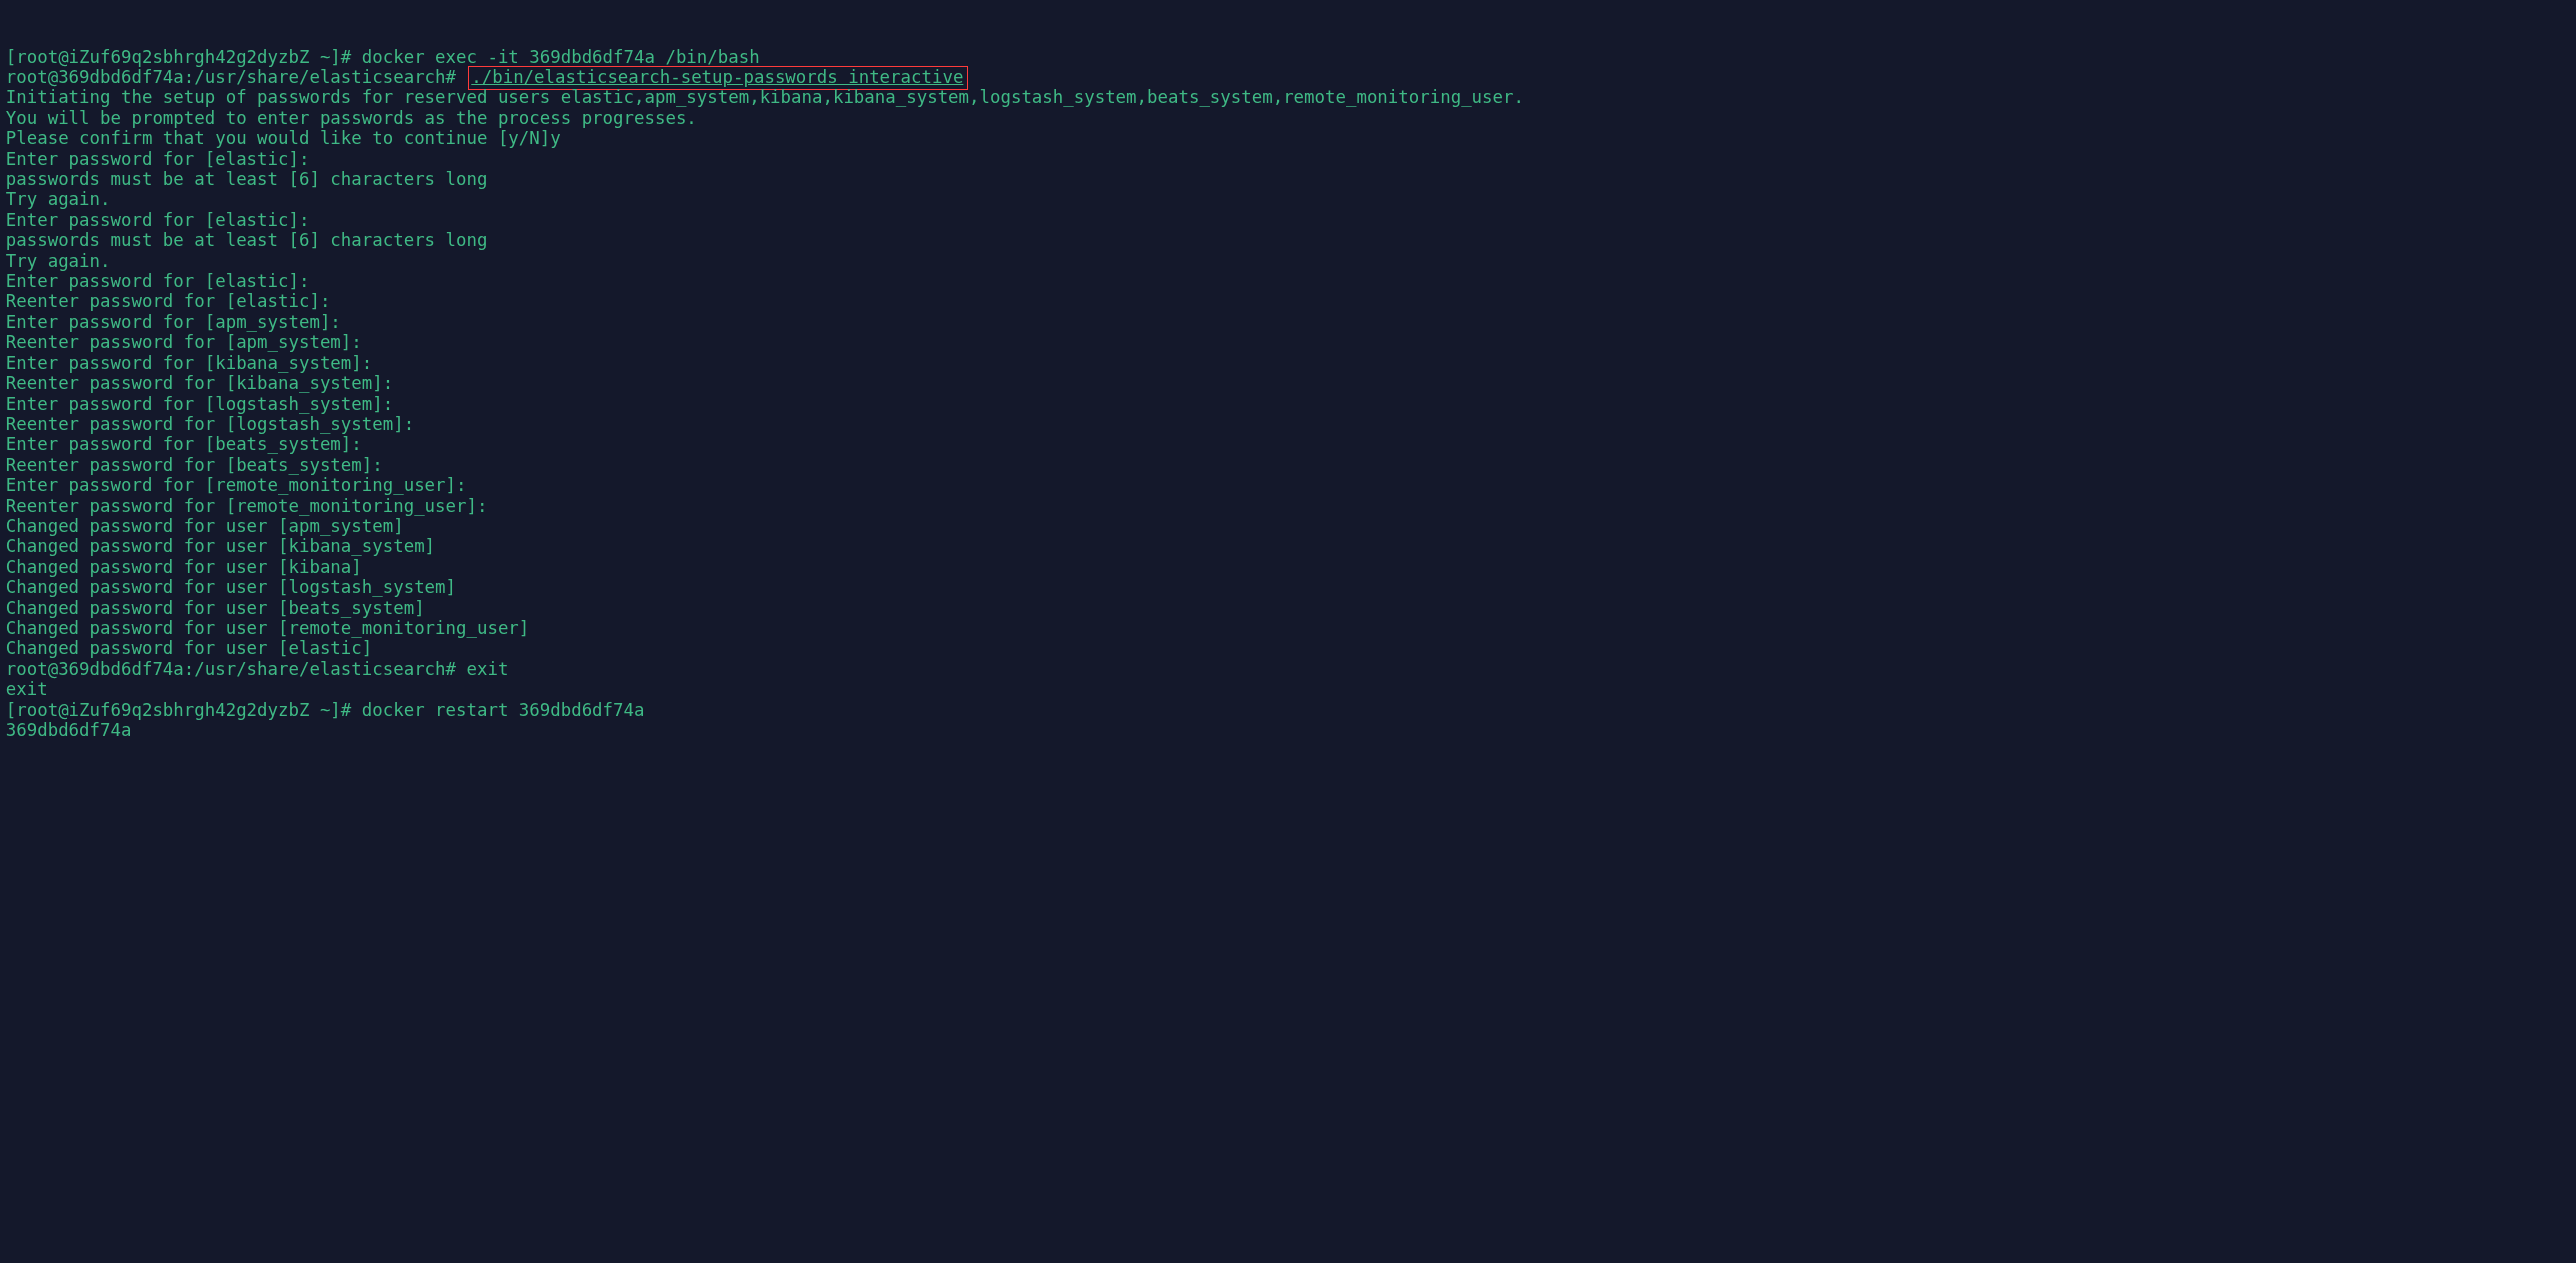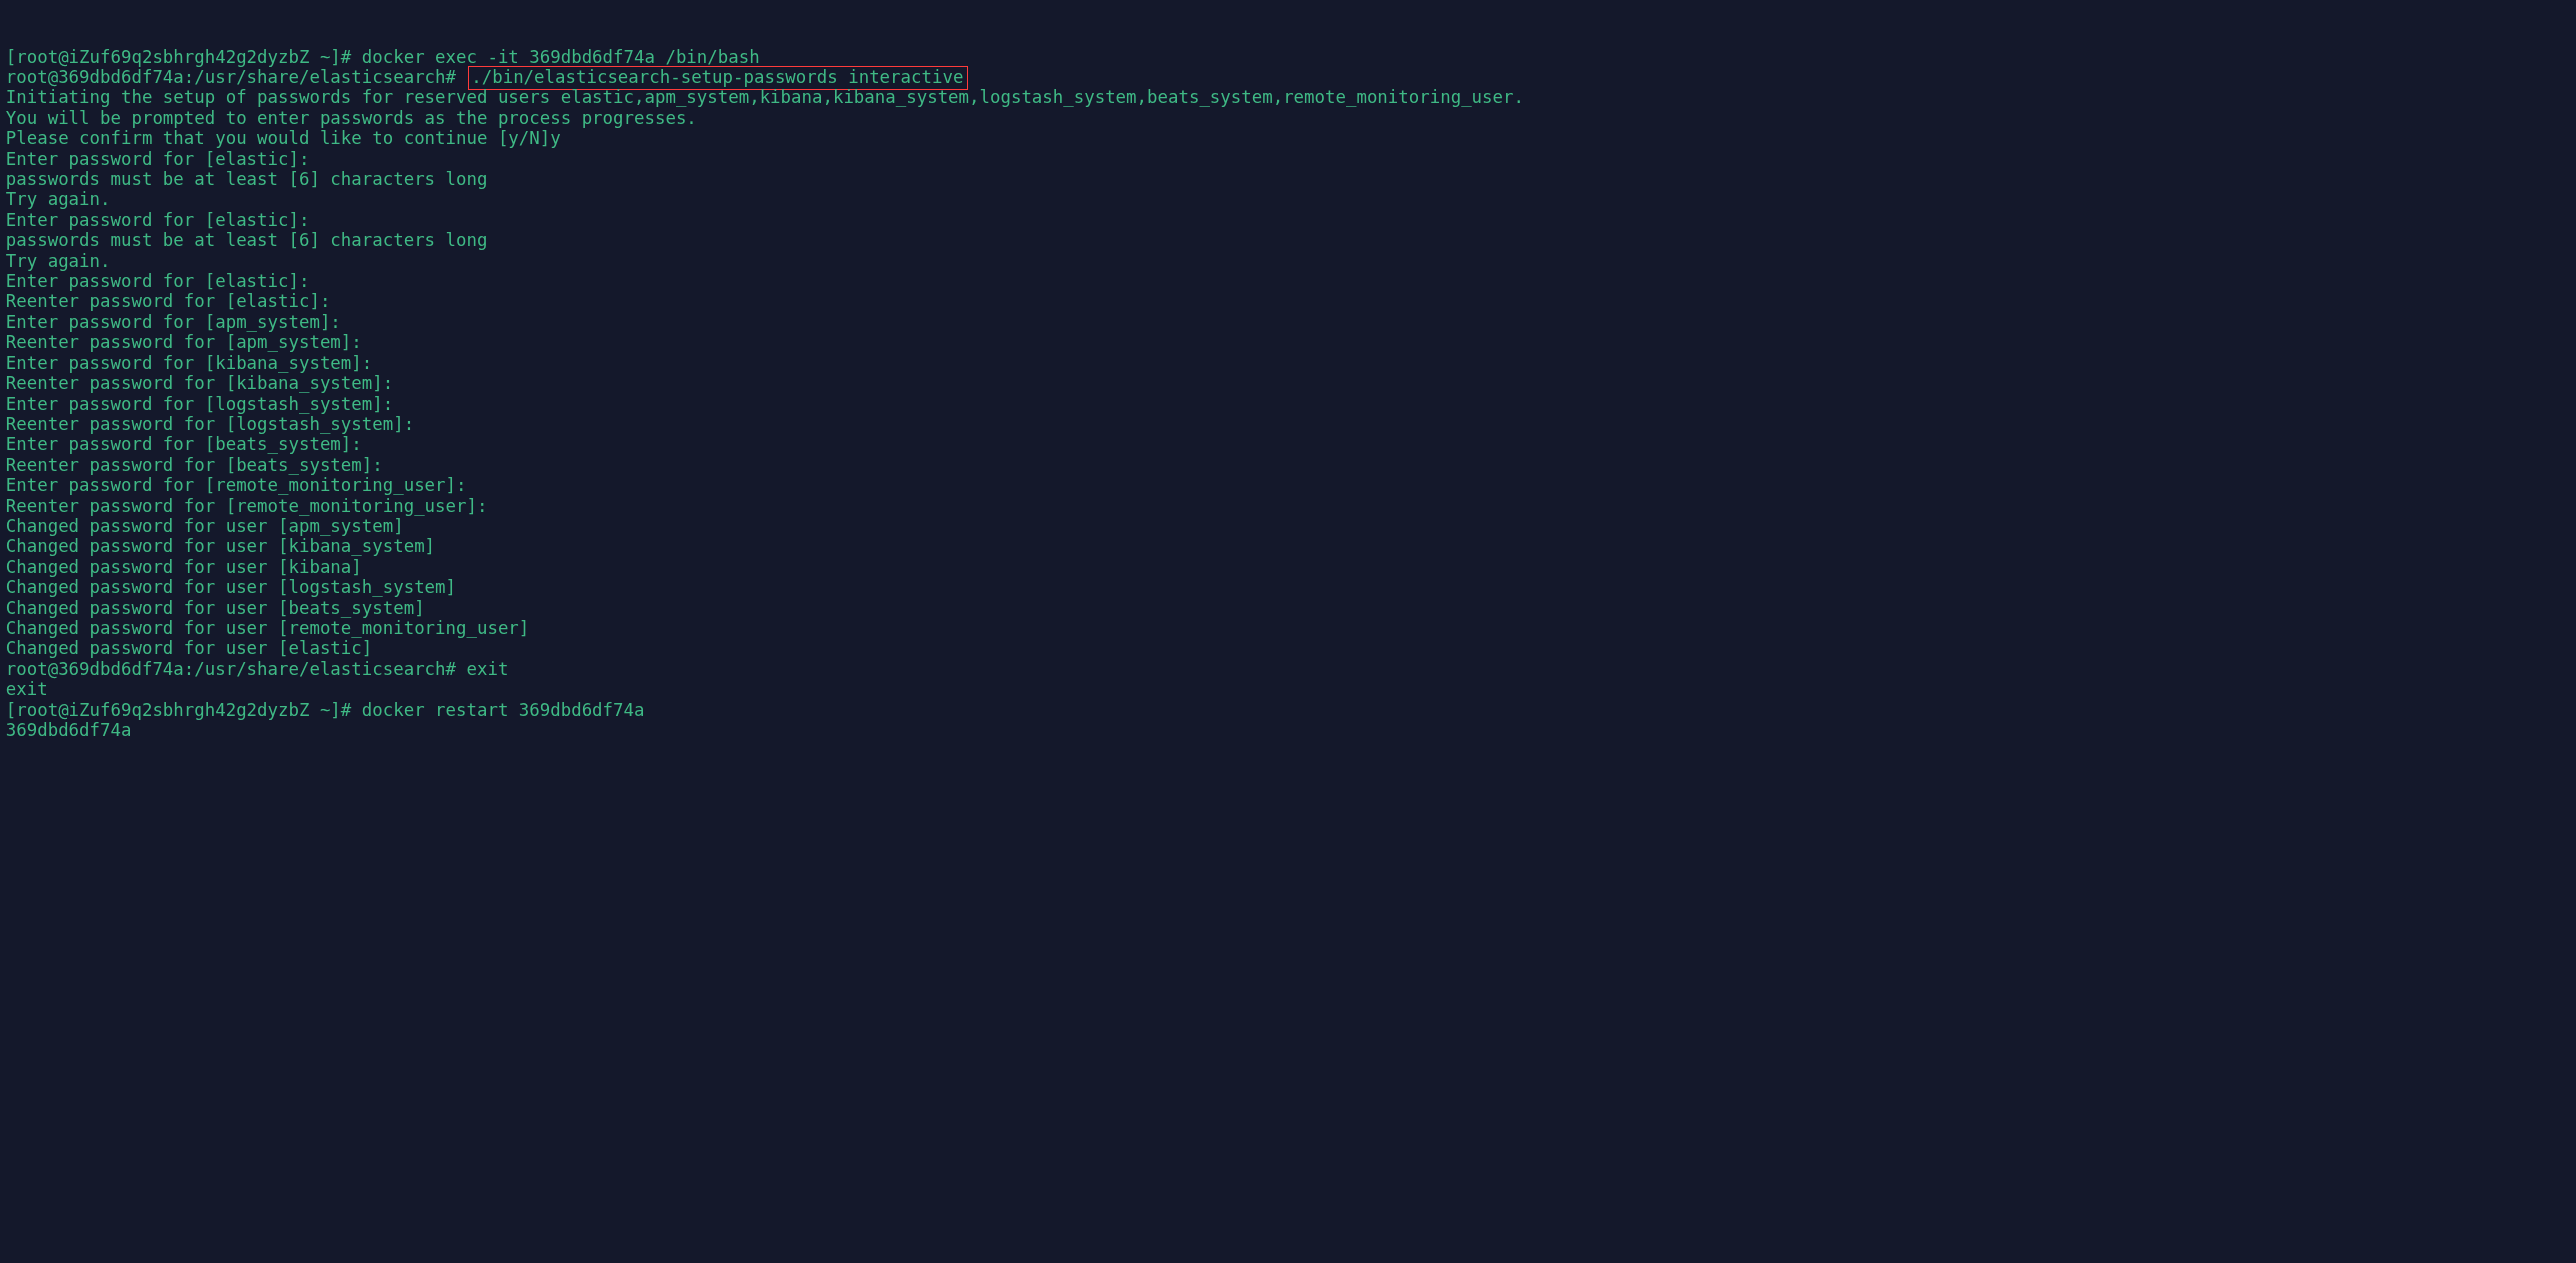--- a/index.html
+++ b/index.html
@@ -20,20 +20,21 @@
   .line {
     display: block;
   }
   .seg {
     display: inline;
   }
   .highlight-box {
     border: 1.9px solid #ff3b3b;
     padding: 0 3.9px 1.9px 1.9px;
     margin-left: 1.9px;
+    text-decoration: underline;
   }
 </style>
 </head>
 <body>
 
 <div class="terminal" id="terminal-root">
   
 <span class="line"><span class="seg">[root@iZuf69q2sbhrgh42g2dyzbZ ~]# docker exec -it 369dbd6df74a /bin/bash</span></span><span class="line"><span class="seg">root@369dbd6df74a:/usr/share/elasticsearch# </span><span class="seg highlight-box">./bin/elasticsearch-setup-passwords interactive</span></span><span class="line"><span class="seg">Initiating the setup of passwords for reserved users elastic,apm_system,kibana,kibana_system,logstash_system,beats_system,remote_monitoring_user.</span></span><span class="line"><span class="seg">You will be prompted to enter passwords as the process progresses.</span></span><span class="line"><span class="seg">Please confirm that you would like to continue [y/N]y</span></span><span class="line"><span class="seg"></span></span><span class="line"><span class="seg"></span></span><span class="line"><span class="seg">Enter password for [elastic]:</span></span><span class="line"><span class="seg">passwords must be at least [6] characters long</span></span><span class="line"><span class="seg">Try again.</span></span><span class="line"><span class="seg">Enter password for [elastic]:</span></span><span class="line"><span class="seg">passwords must be at least [6] characters long</span></span><span class="line"><span class="seg">Try again.</span></span><span class="line"><span class="seg">Enter password for [elastic]:</span></span><span class="line"><span class="seg">Reenter password for [elastic]:</span></span><span class="line"><span class="seg">Enter password for [apm_system]:</span></span><span class="line"><span class="seg">Reenter password for [apm_system]:</span></span><span class="line"><span class="seg">Enter password for [kibana_system]:</span></span><span class="line"><span class="seg">Reenter password for [kibana_system]:</span></span><span class="line"><span class="seg">Enter password for [logstash_system]:</span></span><span class="line"><span class="seg">Reenter password for [logstash_system]:</span></span><span class="line"><span class="seg">Enter password for [beats_system]:</span></span><span class="line"><span class="seg">Reenter password for [beats_system]:</span></span><span class="line"><span class="seg">Enter password for [remote_monitoring_user]:</span></span><span class="line"><span class="seg">Reenter password for [remote_monitoring_user]:</span></span><span class="line"><span class="seg">Changed password for user [apm_system]</span></span><span class="line"><span class="seg">Changed password for user [kibana_system]</span></span><span class="line"><span class="seg">Changed password for user [kibana]</span></span><span class="line"><span class="seg">Changed password for user [logstash_system]</span></span><span class="line"><span class="seg">Changed password for user [beats_system]</span></span><span class="line"><span class="seg">Changed password for user [remote_monitoring_user]</span></span><span class="line"><span class="seg">Changed password for user [elastic]</span></span><span class="line"><span class="seg">root@369dbd6df74a:/usr/share/elasticsearch# exit</span></span><span class="line"><span class="seg">exit</span></span><span class="line"><span class="seg">[root@iZuf69q2sbhrgh42g2dyzbZ ~]# docker restart 369dbd6df74a</span></span><span class="line"><span class="seg">369dbd6df74a</span></span></div>
 
 

